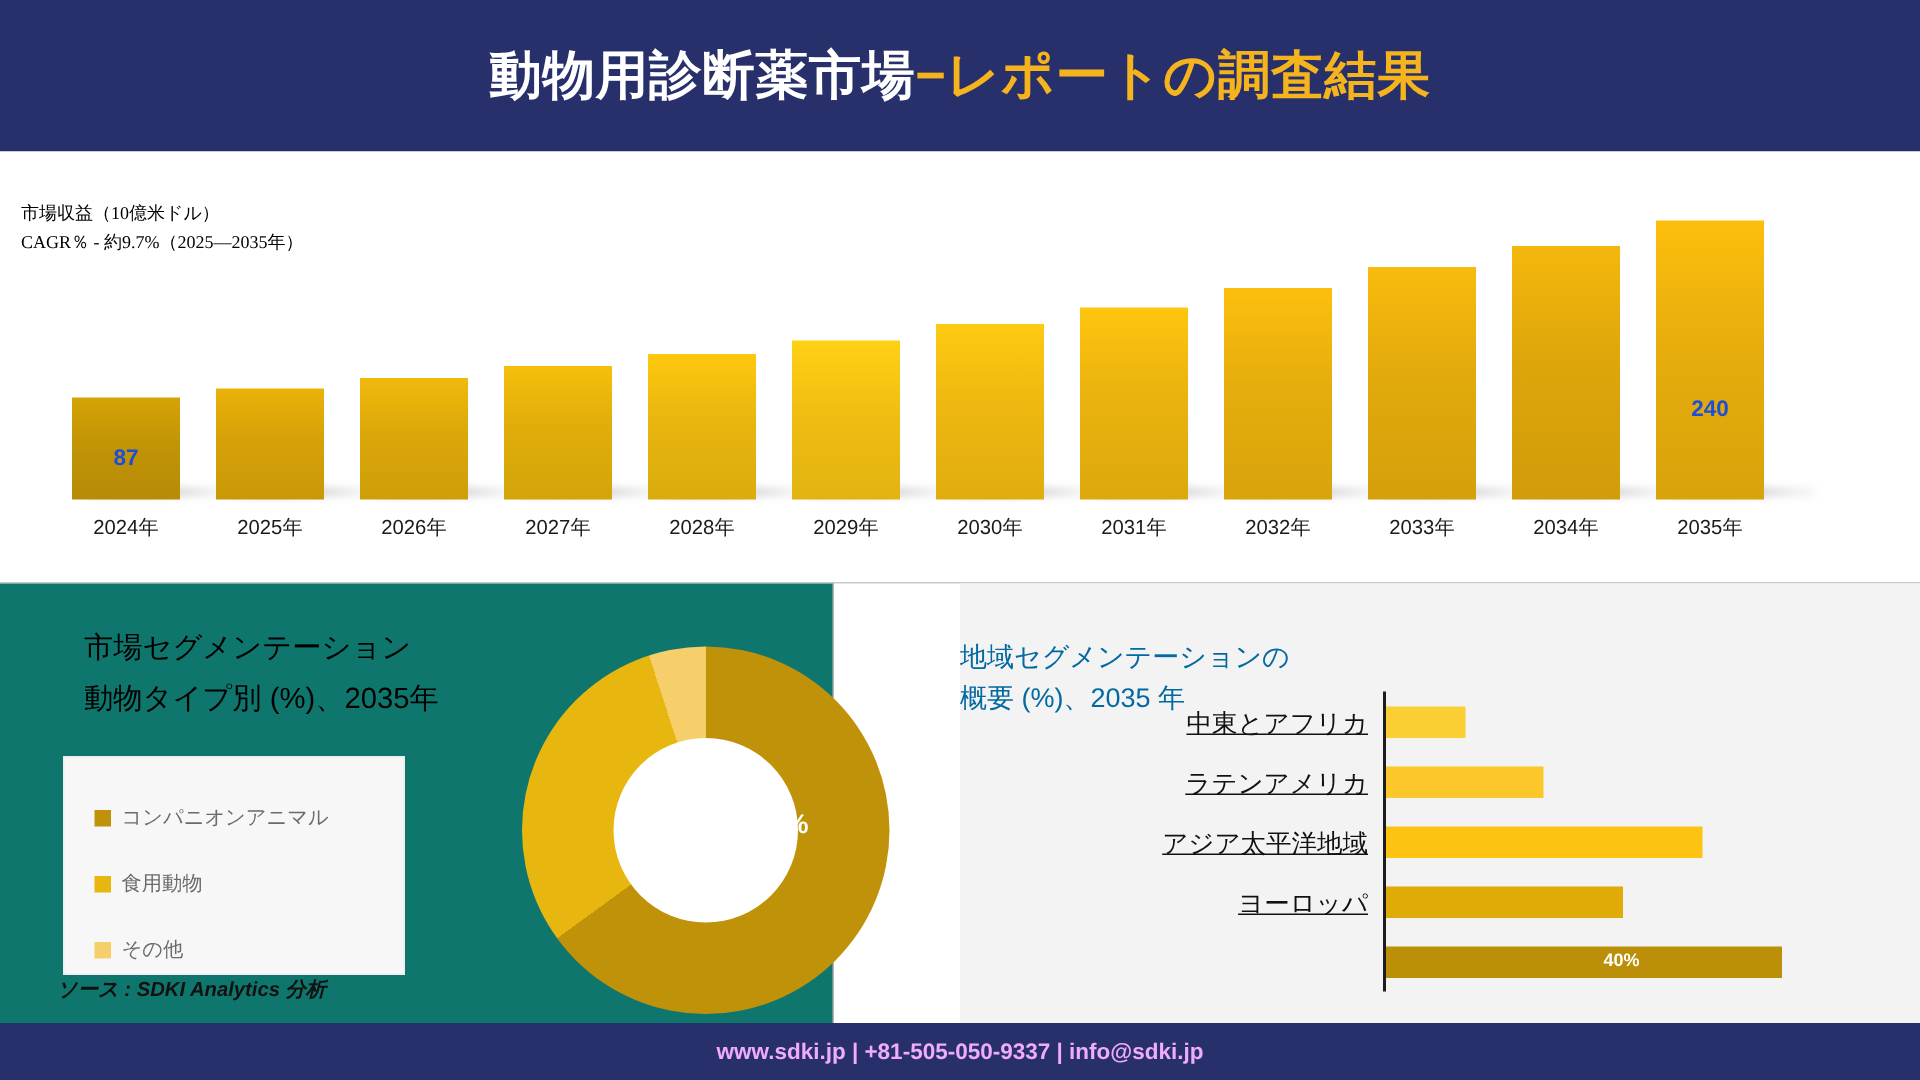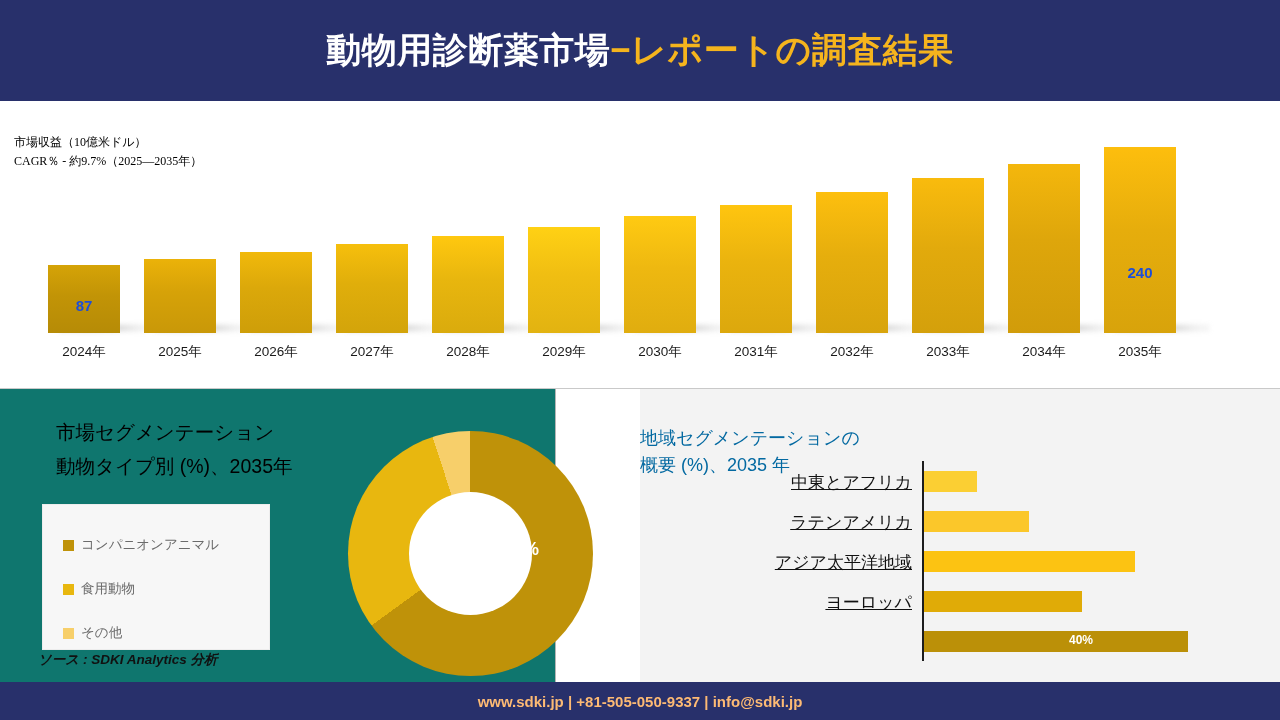--- a/index.html
+++ b/index.html
@@ -241,21 +241,21 @@
   #footer-band {
     position: absolute;
     left: 0; top: 682px;
     width: 1280px; height: 38px;
     background: #28306b;
     display: flex;
     align-items: center;
     justify-content: center;
   }
   #footer-text {
-    color: #fdba74;
+    color: #f0abfc;
     font-size: 15px;
     font-weight: bold;
   }
 </style>
 </head>
 <body>
 
 <div id="header-band">
   <div id="header-title">
     <span class="t-white">動物用診断薬市場</span><span class="t-amber">−レポートの調査結果</span>

